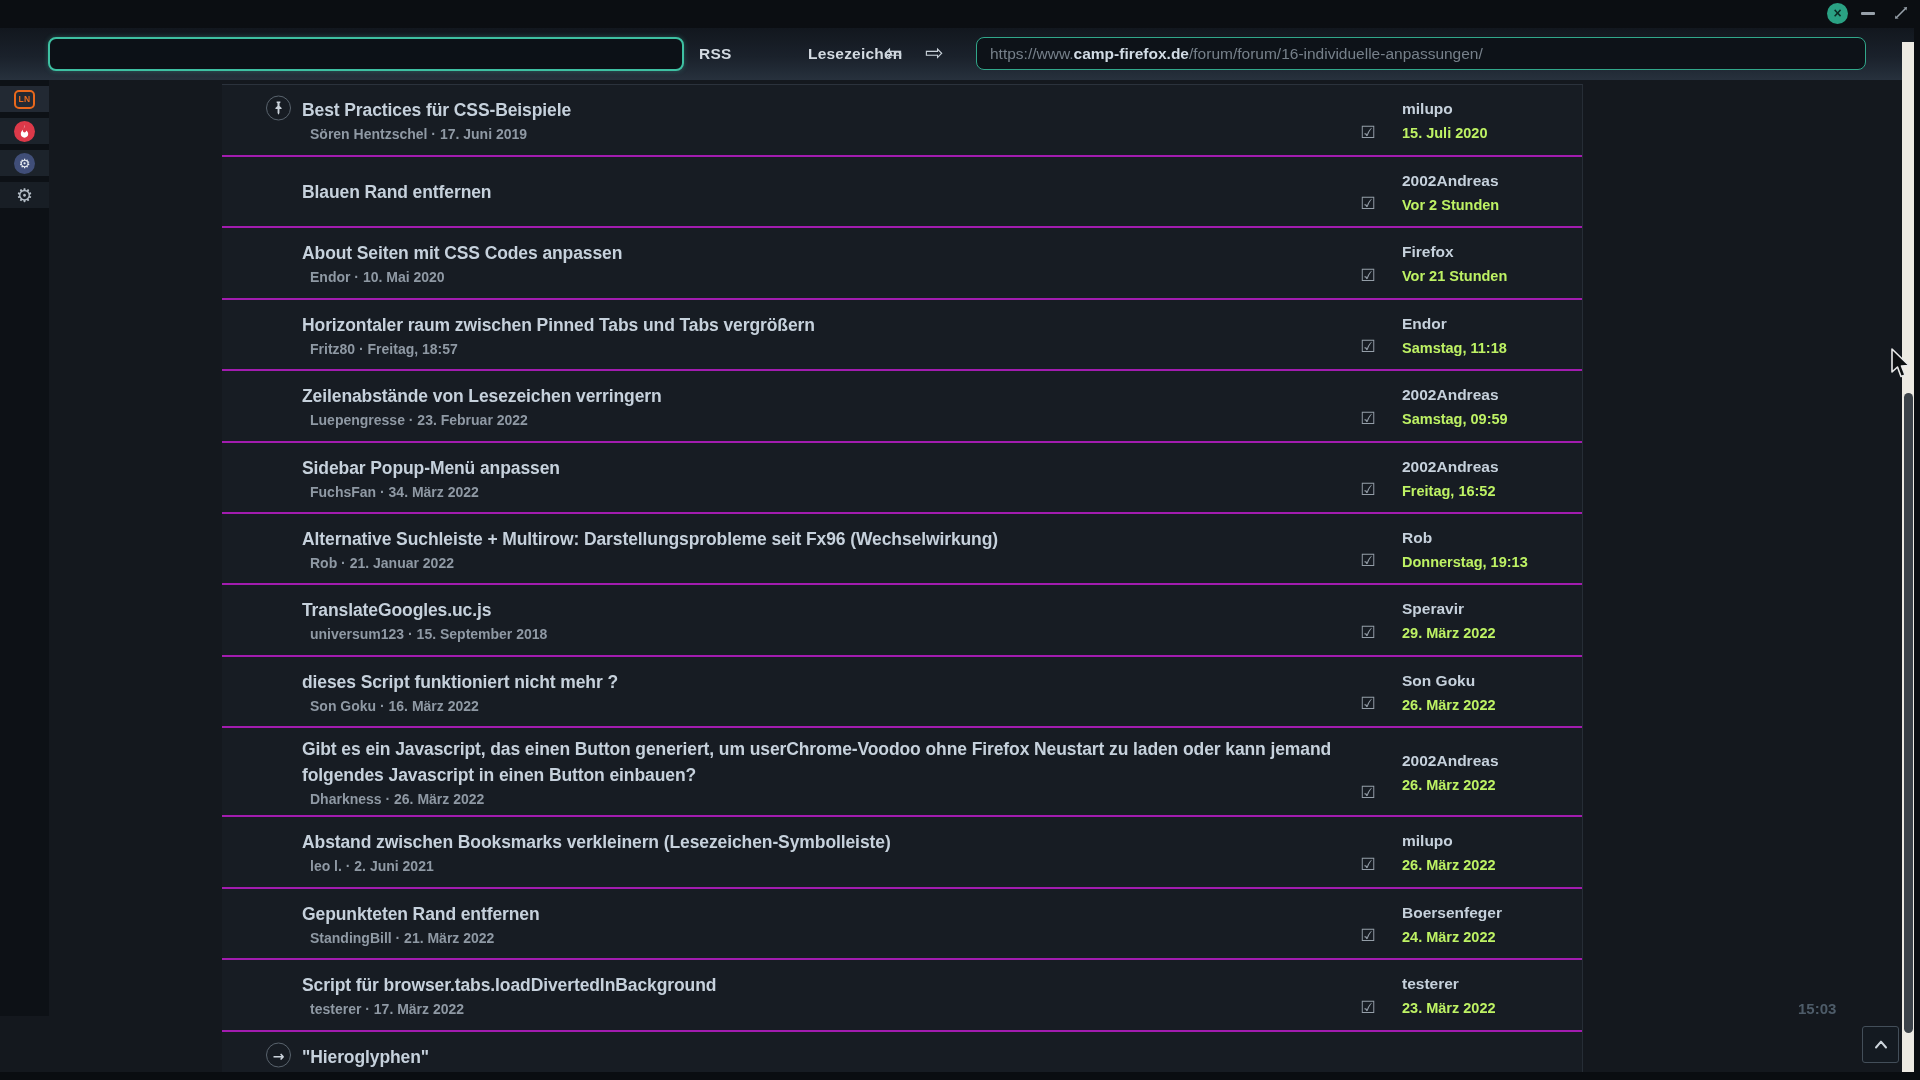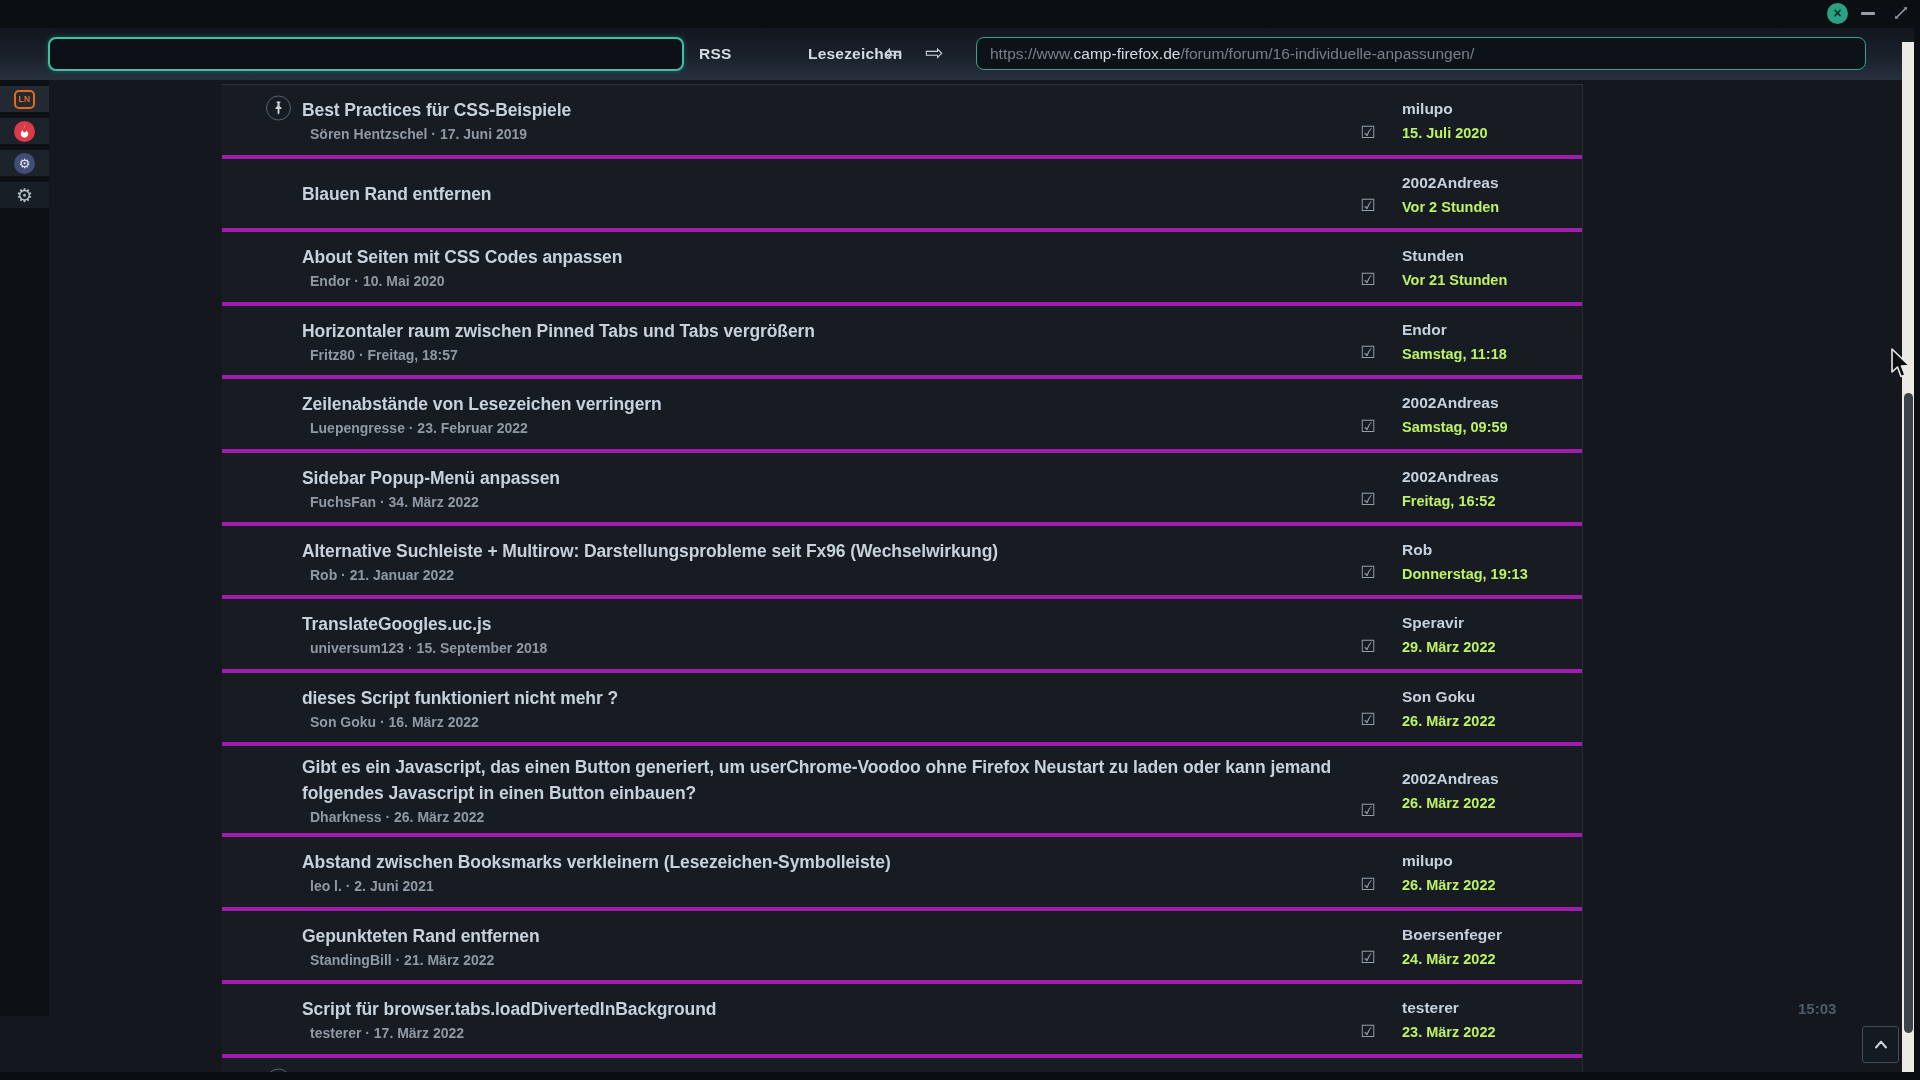--- a/index.html
+++ b/index.html
@@ -27,40 +27,40 @@
   .tb-btn{position:absolute;top:0;height:52px;line-height:52px;color:#d3dae1;
     font-size:15.5px;font-weight:bold;letter-spacing:.2px;cursor:default;}
   #btn-rss{left:699px;}
   #btn-bookmarks{left:808px;text-align:center;}
   .nav-arrow{position:absolute;top:0;height:52px;line-height:50px;font-size:22px;color:#c8d1d9;cursor:default;}
   #nav-back{left:884px;}
   #nav-forward{left:925px;}
   #urlbar{position:absolute;left:976px;top:9px;width:862px;height:31px;
     background:#0d1218;border:1.5px solid #31a78a;border-radius:8px;
     line-height:31px;padding:0 13px;font-size:15.5px;color:#76808a;white-space:nowrap;overflow:hidden;}
-  #urlbar .domain{color:#d2dce5;font-weight:normal;}
+  #urlbar .domain{color:#d2dce5;font-weight:bold;}
 
   
   #sidebar{position:absolute;left:0;top:80px;width:49px;height:936px;background:#0d1116;}
   .side-item{position:absolute;left:0;width:49px;height:26px;display:flex;align-items:center;justify-content:center;}
   .si-1{top:6px;background:#222933;}
   .si-2{top:38px;background:#1c232b;}
   .si-3{top:70px;background:#1c232b;}
   .si-4{top:102px;background:#181e25;}
   .ln-badge{width:17px;height:15px;border:2px solid #e8681c;border-radius:5px;color:#e8681c;
     font-size:8.5px;font-weight:bold;line-height:15px;text-align:center;letter-spacing:.3px;}
   .flame-badge{width:21px;height:21px;border-radius:50%;background:#dc3949;display:flex;align-items:center;justify-content:center;}
   .gear-badge{width:21px;height:21px;border-radius:50%;background:#404e78;color:#e8edf2;
     font-size:13px;line-height:21px;text-align:center;}
   .gear-plain{color:#b3bcc5;font-size:19px;line-height:26px;text-align:center;}
 
   
   #topic-list{position:absolute;left:222px;top:84px;width:1361px;
     background:#171c23;border-top:1px solid #2b323c;border-right:1px solid #262d36;box-sizing:border-box;}
-  .topic-row{position:relative;border-bottom:4px solid #a21caf;}
+  .topic-row{position:relative;border-bottom:2px solid #a21caf;}
   .row-icon{position:absolute;left:44px;top:50%;transform:translateY(-50%) translateY(-12px);
     width:25px;height:25px;border:1.5px solid #59636d;border-radius:50%;box-sizing:border-box;
     display:flex;align-items:center;justify-content:center;color:#ccd4dc;font-size:14px;font-weight:bold;}
   .row-main{position:absolute;left:80px;top:50%;transform:translateY(-50%);width:1056px;}
   .topic-title{font-size:17.5px;font-weight:bold;color:#c6d1dc;letter-spacing:-0.1px;line-height:26px;cursor:default;}
   .topic-byline{font-size:14px;font-weight:bold;color:#8f99a4;margin-top:2px;line-height:18px;margin-left:8px;}
   .row-check{position:absolute;left:1136px;bottom:13px;width:20px;height:20px;
     color:#949ea8;font-size:17px;line-height:20px;text-align:center;cursor:default;}
   .row-last{position:absolute;left:1180px;top:50%;transform:translateY(-50%);width:178px;}
   .last-name{font-size:15.5px;font-weight:bold;color:#c6d1dc;line-height:20px;cursor:default;}
@@ -148,21 +148,21 @@
     </div>
   </div>
     <div class="topic-row" style="height: 70px;">
 
     <div class="row-main">
       <div class="topic-title">About Seiten mit CSS Codes anpassen</div>
       <div class="topic-byline">Endor · 10. Mai 2020</div>
     </div>
     <span class="row-check glyph">☑</span>
     <div class="row-last">
-      <div class="last-name">Stunden</div>
+      <div class="last-name">Firefox</div>
       <div class="last-date">Vor 21 Stunden</div>
     </div>
   </div>
     <div class="topic-row" style="height: 69px;">
 
     <div class="row-main">
       <div class="topic-title">Horizontaler raum zwischen Pinned Tabs und Tabs vergrößern</div>
       <div class="topic-byline">Fritz80 · Freitag, 18:57</div>
     </div>
     <span class="row-check glyph">☑</span>

